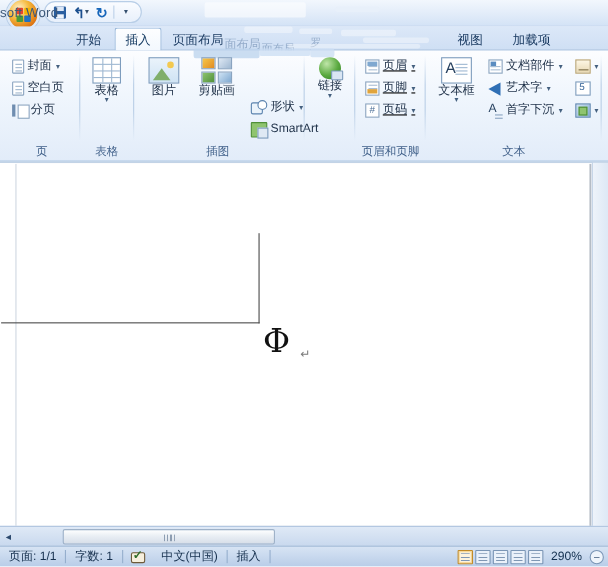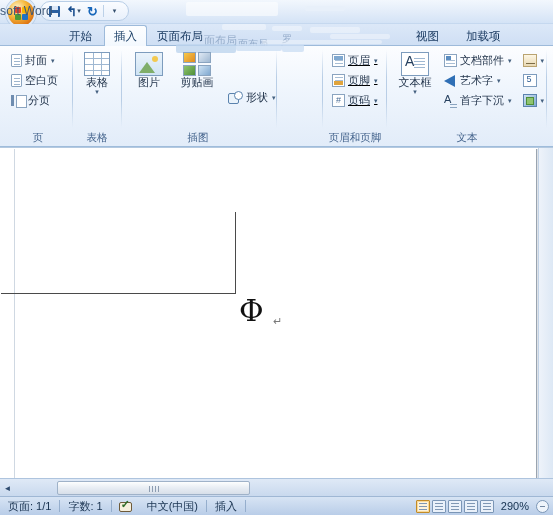--- a/index.html
+++ b/index.html
@@ -448,28 +448,39 @@
                 <i></i>
             </span>
             <span class="lbl">剪贴画</span>
           </div>
           <div class="vstack" style="margin-left:3px;margin-top:37px;">
             <div class="small-btn">
               <span class="ic shape-ic"></span>
               <span class="lbl">形状</span>
               <span class="caret">▾</span>
             </div>
+            <div class="small-btn">
+              <span class="ic sa-ic"></span>
+              <span class="lbl">SmartArt</span>
+            </div>
           </div>
         </div>
       </div>
       <div class="group-label">插图</div>
     </div>
     <div class="group-sep" style="left:276px;"></div>
 
     <div class="group" style="left:278px; width:44px;">
+      <div class="group-body" style="justify-content:center;">
+        <div class="big-btn" style="width:42px;">
+          <span class="ic globe-ic"></span>
+          <span class="lbl">链接</span>
+          <span class="caret-dn">▾</span>
+        </div>
+      </div>
       <div class="group-label"></div>
     </div>
     <div class="group-sep" style="left:322px;"></div>
 
     <div class="group" style="left:324px; width:62px;">
       <div class="group-body">
         <div class="vstack" style="padding-left:5px;text-decoration:underline;">
           <div class="small-btn">
             <span class="ic hdr-ic"></span>
             <span class="lbl">页眉</span>

